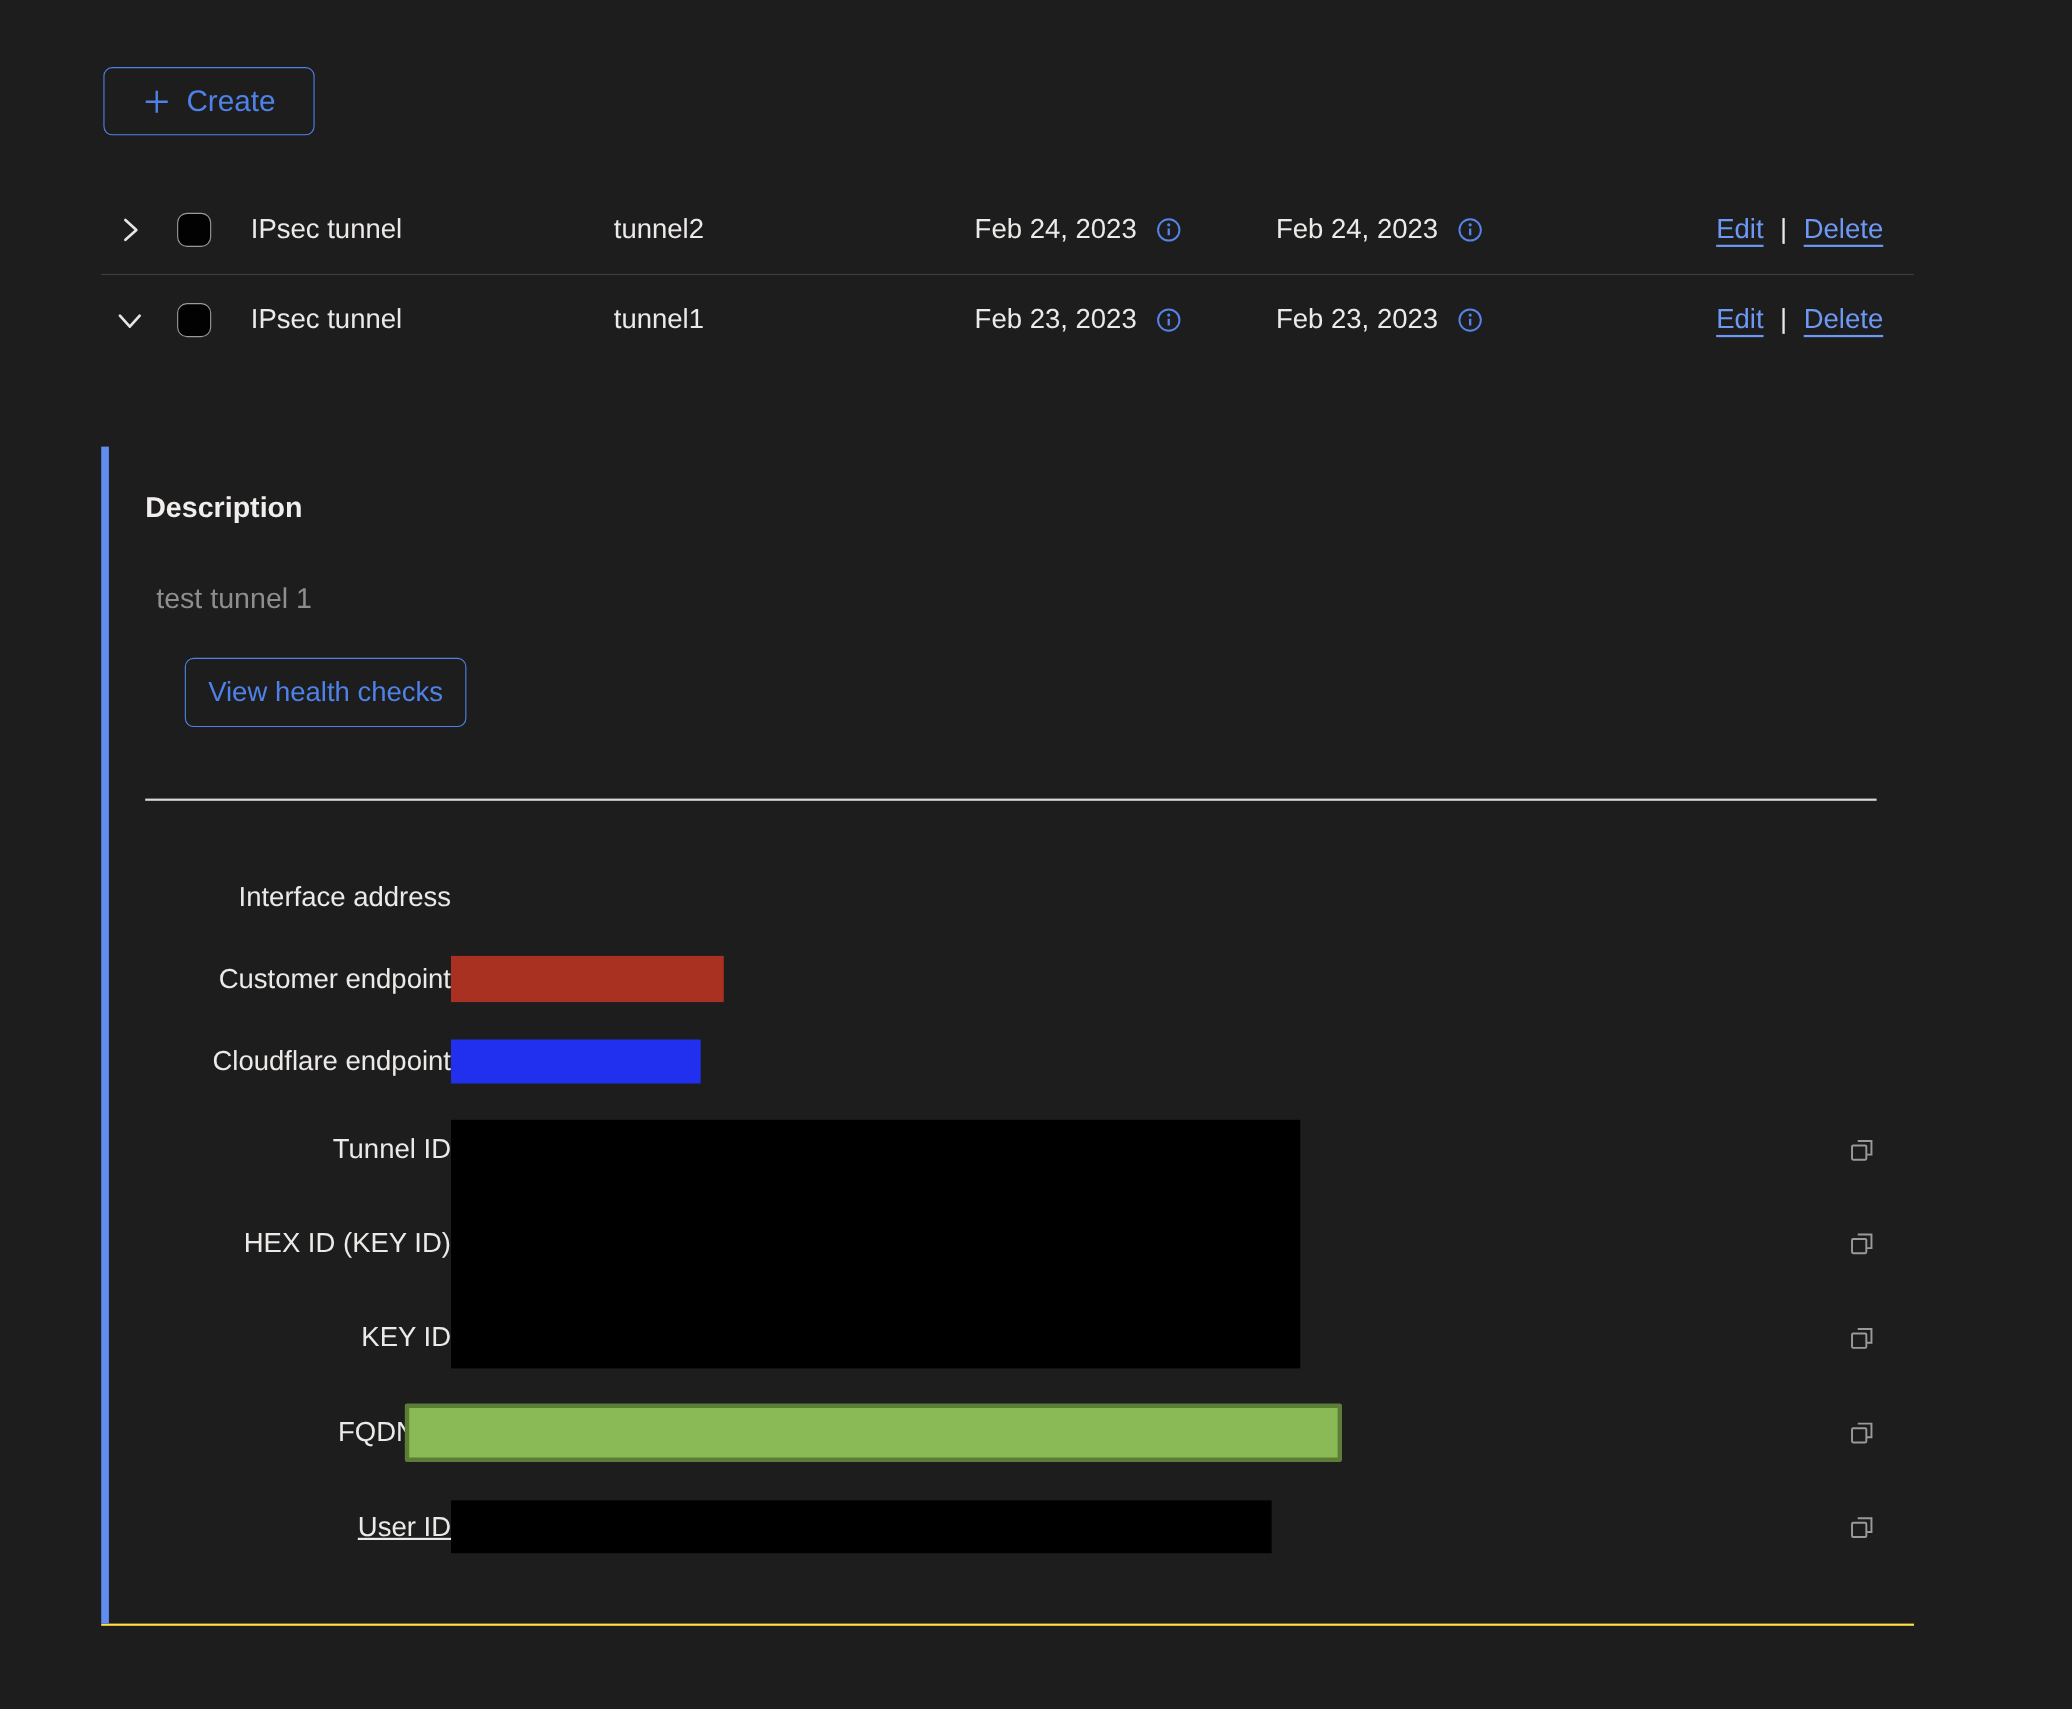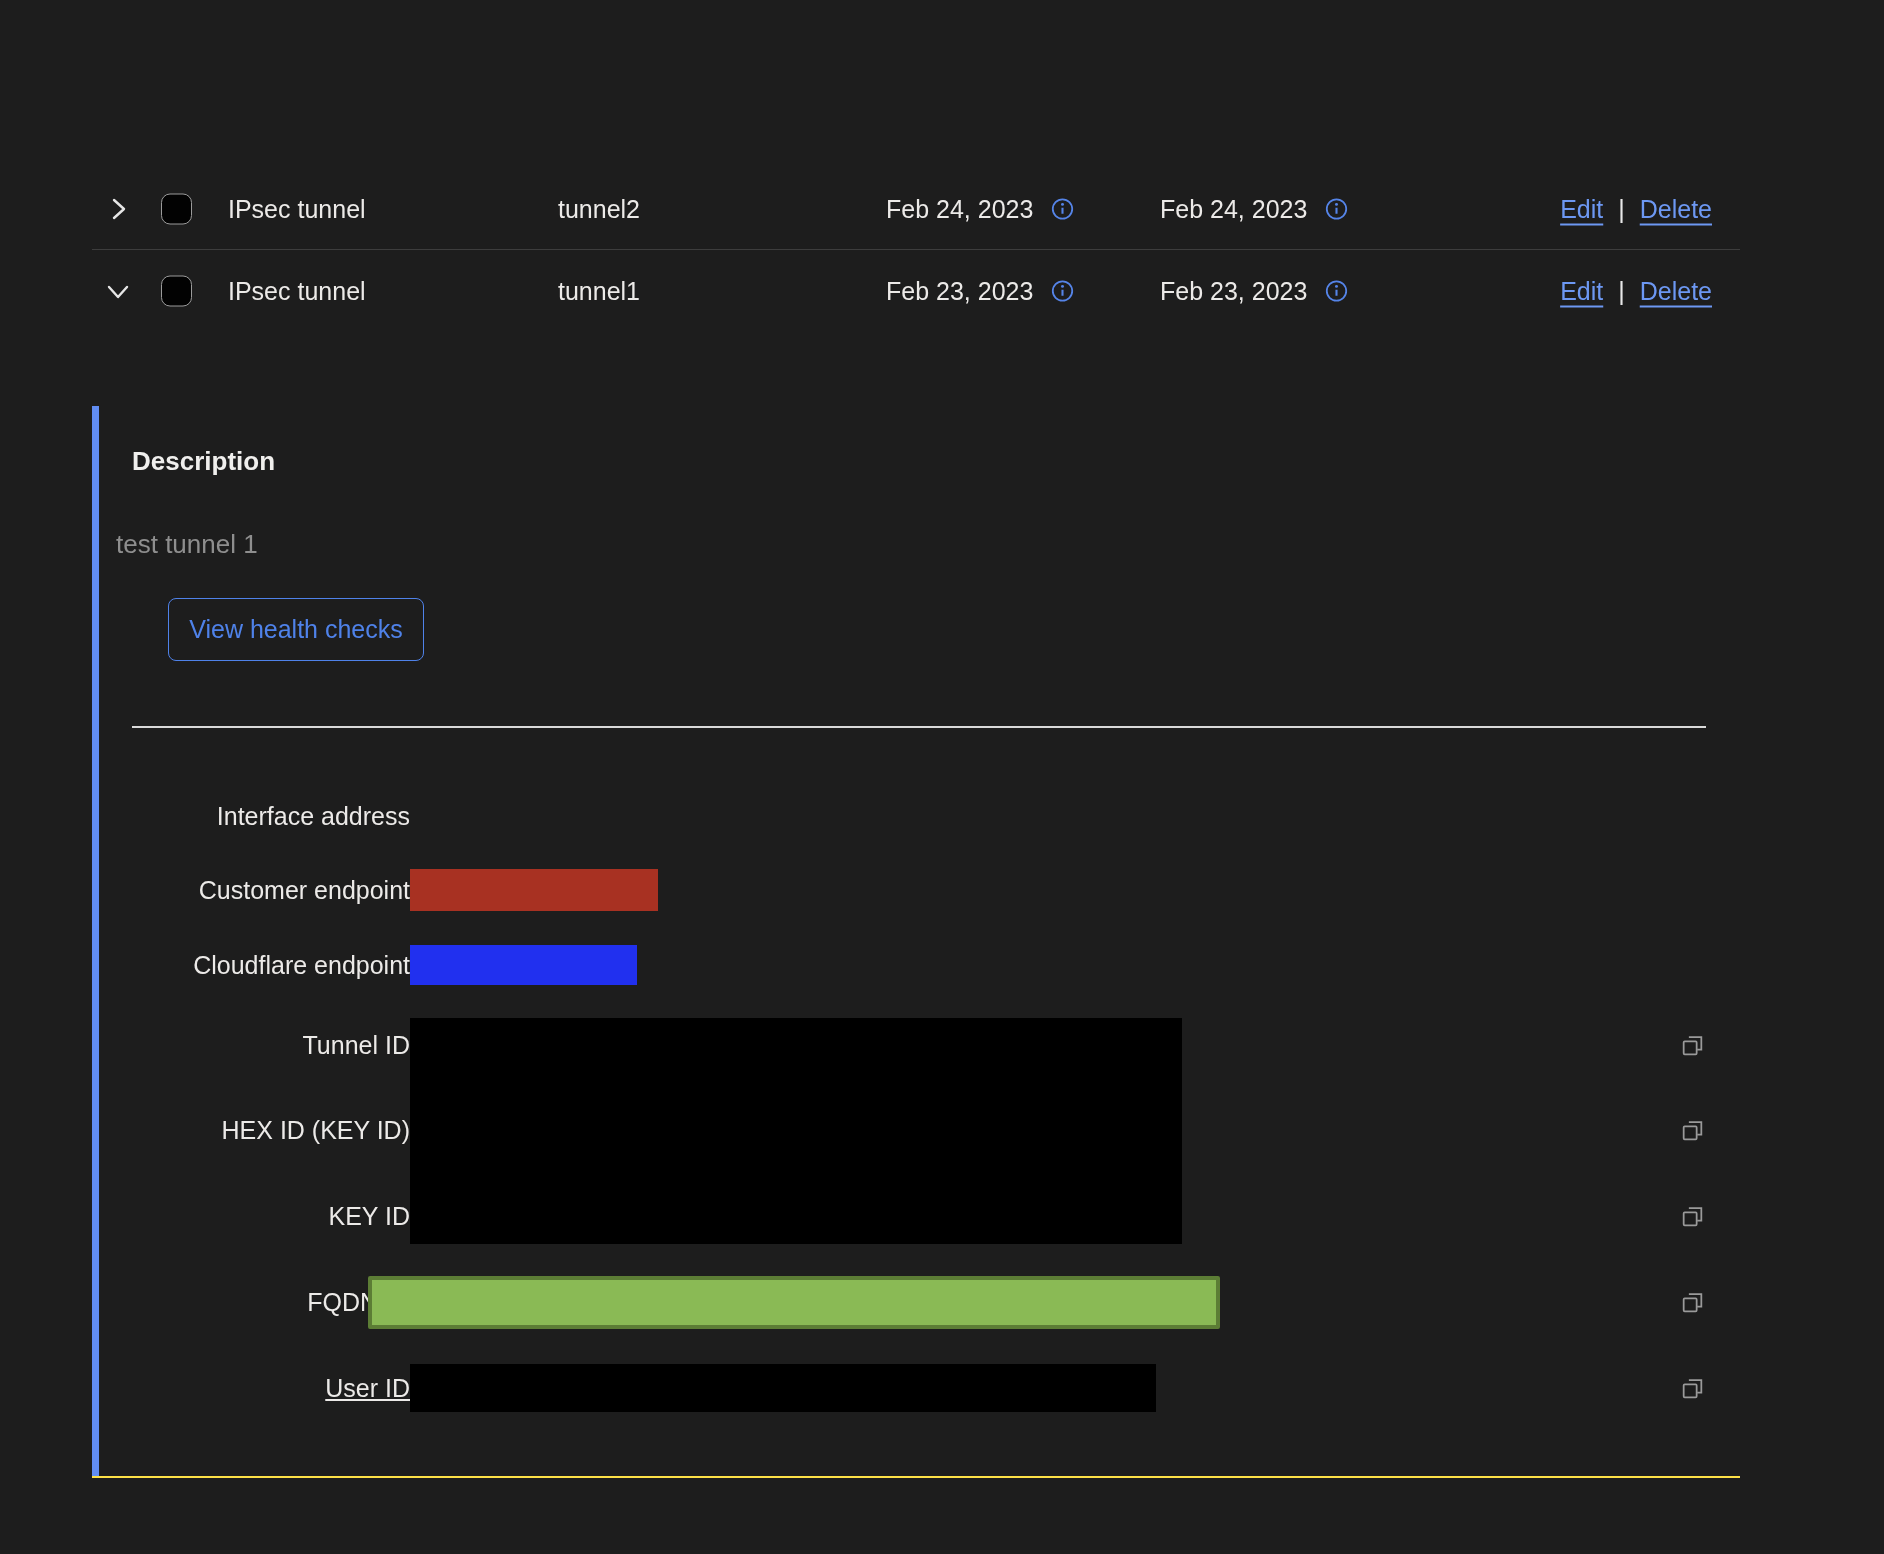--- a/index.html
+++ b/index.html
@@ -46,21 +46,21 @@
   
   .panel {
     position:absolute; left:92px; top:406px; width:1648px; height:1072px;
     border-bottom:2px solid #fde047;
   }
   .panel-bar {
     position:absolute; left:0; top:0; width:7px; height:100%;
     background:var(--expand-bar-blue,#618df2);
   }
   .desc-label { position:absolute; left:40px; top:40px; font-size:26px; font-weight:600; color:#f0efed; }
-  .desc-value { position:absolute; left:24px; top:123px; font-size:26px; color:#8e8e8e; }
+  .desc-value { position:absolute; left:50px; top:123px; font-size:26px; color:#8e8e8e; }
   .health-btn {
     position:absolute; left:40px; top:192px; width:256px; height:63px;
     background:transparent; border:1.5px solid var(--accent-blue,#4f82e9);
     border-radius:8px; color:var(--accent-blue,#4f82e9); font-size:25px;
     font-family:Liberation Sans, sans-serif; cursor:pointer;margin-left:36px;
   }
   .panel-divider {
     position:absolute; left:40px; top:320px; width:1574px; height:2px;
     background:#d9d9d9;
   }
@@ -91,20 +91,26 @@
   .redact-black-user { width:746px; height:48px; background:var(--redaction-black,#000); }
 
   .copy-btn { background:none; border:none; cursor:pointer; padding:0; line-height:0; }
   .icon-stroke { stroke:#9a9a9a; fill:none; stroke-width:1.7; }
 </style>
 </head>
 <body>
 
 <div class="app">
 
+  <button class="create-btn">
+    <svg width="27" height="27" viewBox="0 0 27 27">
+      <path d="M13.5 3.5 V23.5 M3.5 13.5 H23.5" stroke="var(--accent-blue,#4f82e9)" stroke-width="2.2" fill="none"></path>
+    </svg>
+    <span>Create</span>
+  </button>
 
   <div class="tbl">
 
 
     <div class="trow bordered">
       <div class="cell c-expand">
         <svg width="22" height="26" viewBox="0 0 22 26">
           <polyline points="7,4 17,13 7,22" fill="none" stroke="#e6e6e6" stroke-width="2.4" stroke-linecap="round" stroke-linejoin="round"></polyline>
         </svg>
       </div>

